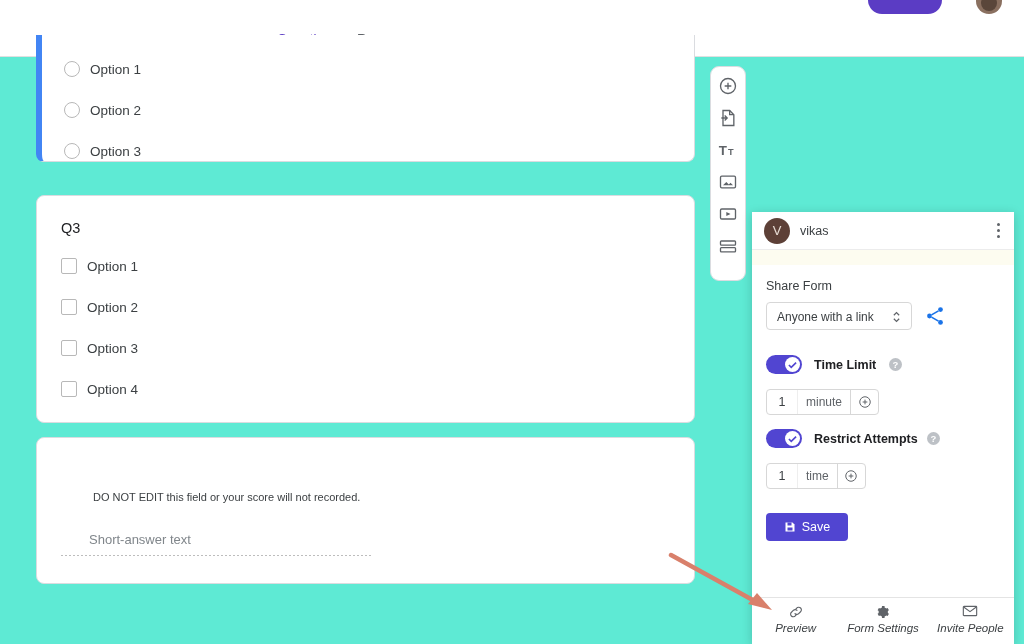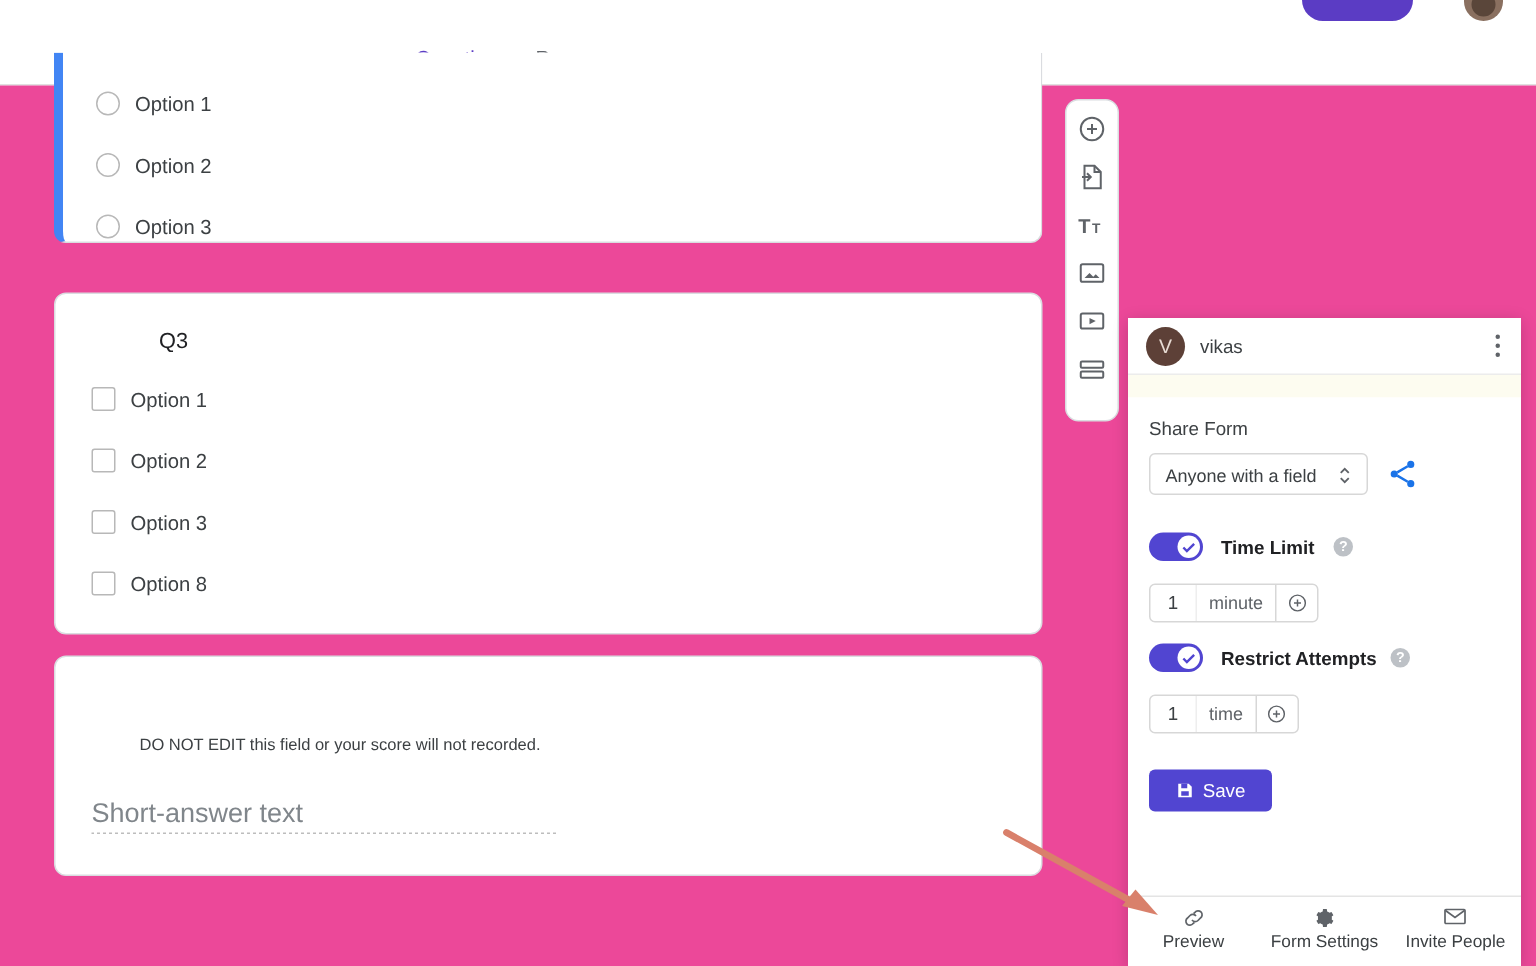--- a/index.html
+++ b/index.html
@@ -44,21 +44,21 @@
   .badge {
     position: absolute; left: 430px; top: 33px; width: 21px; height: 15px;
     background: #3c4043; color: #fff; border-radius: 9px;
     font-size: 10.5px; line-height: 15px; text-align: center; font-weight: 600;
   }
   .totalpoints {
     position: absolute; left: 619px; top: 32px; font-size: 12px; color: #5f6368;
   }
 
   
-  .canvas { position: absolute; left: 0; top: 57px; width: 1024px; height: 587px; background: #ec4899; }
+  .canvas { position: absolute; left: 0; top: 57px; width: 1024px; height: 587px; background: #5eead4; }
 
   .card {
     position: absolute; background: #fff; border: 1px solid #dadce0;
     border-radius: 8px; left: 36px; width: 659px;
   }
   .card.selected { border-left: 6px solid #4285f4; }
   .card1 { top: -22px; height: 127px; border-radius: 0 0 8px 8px; border-top: none; }
   .card2 { top: 138px; height: 228px; }
   .card3 { top: 380px; height: 147px; }
 
@@ -67,21 +67,21 @@
   .radio {
     position: absolute; width: 16px; height: 16px; border: 1.6px solid #b8b8b8;
     border-radius: 50%; background: #fff;
   }
   .checkbox {
     position: absolute; width: 16px; height: 16px; border: 1.6px solid #b8b8b8;
     border-radius: 2px; background: #fff;
   }
   .desc { position: absolute; font-size: 11px; color: #3c4043; }
   .req { color: #d93025; font-size: 14px; }
-  .shortans { position: absolute; font-size: 18px; color: #80868b; }
+  .shortans { position: absolute; font-size: 13px; color: #80868b; margin-left: 28px; }
   .dotline {
     position: absolute; height: 1px; width: 310px;
     background: repeating-linear-gradient(to right,#bdbdbd 0 2px,transparent 2px 4px);
   }
 
   
   .rail {
     position: absolute; left: 710px; top: 9px; width: 36px; height: 215px;
     background: #fff; border: 1px solid #dadce0; border-radius: 9px;
     display: flex; flex-direction: column; align-items: center;
@@ -178,21 +178,21 @@
     font-size: 12.5px; font-family: "Liberation Sans", sans-serif;
     display: flex; align-items: center; justify-content: center; gap: 6px;
     cursor: pointer;
   }
 
   .panel-foot {
     position: absolute; left: 0; bottom: 0; width: 262px; height: 47px;
     border-top: 1px solid #e4e4e4; background: #fff; display: flex;
   }
   .foot-item {
-    flex: 1; text-align: center; padding-top: 6px; cursor: pointer;
+    flex: 1; text-align: center; padding-top: 6px; cursor: pointer; font-style: italic;
   }
   .foot-item .fi { height: 16px; color: #5f6368; }
   .foot-item .fl { font-size: 11.5px; color: #3c4043; margin-top: 2px; }
 
   
   .arrow { position: absolute; left: 668px; top: 495px; pointer-events: none; }
 </style>
 </head>
 <body>
 
@@ -218,33 +218,33 @@
       <div class="opt" style="left:48px; top:27px;">Option 1</div>
 
       <div class="radio" style="left:22px; top:67px;"></div>
       <div class="opt" style="left:48px; top:68px;">Option 2</div>
 
       <div class="radio" style="left:22px; top:108px;"></div>
       <div class="opt" style="left:48px; top:109px;">Option 3</div>
     </div>
 
     <div class="card card2">
-      <div class="qtitle" style="left:24px; top:24px;margin-left:45px;">Q3</div>
+      <div class="qtitle" style="left:24px; top:24px;">Q3</div>
 
       <div class="checkbox" style="left:24px; top:62px;"></div>
       <div class="opt" style="left:50px; top:63px;">Option 1</div>
 
       <div class="checkbox" style="left:24px; top:103px;"></div>
       <div class="opt" style="left:50px; top:104px;">Option 2</div>
 
       <div class="checkbox" style="left:24px; top:144px;"></div>
       <div class="opt" style="left:50px; top:145px;">Option 3</div>
 
       <div class="checkbox" style="left:24px; top:185px;"></div>
-      <div class="opt" style="left:50px; top:186px;">Option 8</div>
+      <div class="opt" style="left:50px; top:186px;">Option 4</div>
     </div>
 
     <div class="card card3">
       <div class="desc" style="left:24px; top:53px;margin-left:32px;">DO NOT EDIT this field or your score will not recorded.</div>
       <div class="shortans" style="left:24px; top:94px;">Short-answer text</div>
       <div class="dotline" style="left:24px; top:117px;"></div>
     </div>
 
     <div class="rail">
       <div class="rail-ico">
@@ -297,21 +297,21 @@
             <i></i>
             <i></i>
           </div>
       </div>
       <div class="yellowstrip"></div>
 
       <div class="panel-body">
 
         <div class="share-label">Share Form</div>
         <div class="share-select">
-          <span>Anyone with a field</span>
+          <span>Anyone with a link</span>
           <svg class="updown" viewBox="0 0 10 18" fill="none" stroke="#5f6368" stroke-width="1.4">
             <path d="M2 7l3-3 3 3"></path>
               <path d="M2 11l3 3 3-3"></path>
           </svg>
         </div>
         <svg class="share-icon" width="22" height="22" viewBox="0 0 24 24" fill="#1a73e8">
           <circle cx="18" cy="5" r="2.6"></circle>
             <circle cx="6" cy="12" r="2.6"></circle>
             <circle cx="18" cy="19" r="2.6"></circle>
           <path d="M8.2 10.8l7.6-4.4M8.2 13.2l7.6 4.4" stroke="#1a73e8" stroke-width="1.8"></path>

